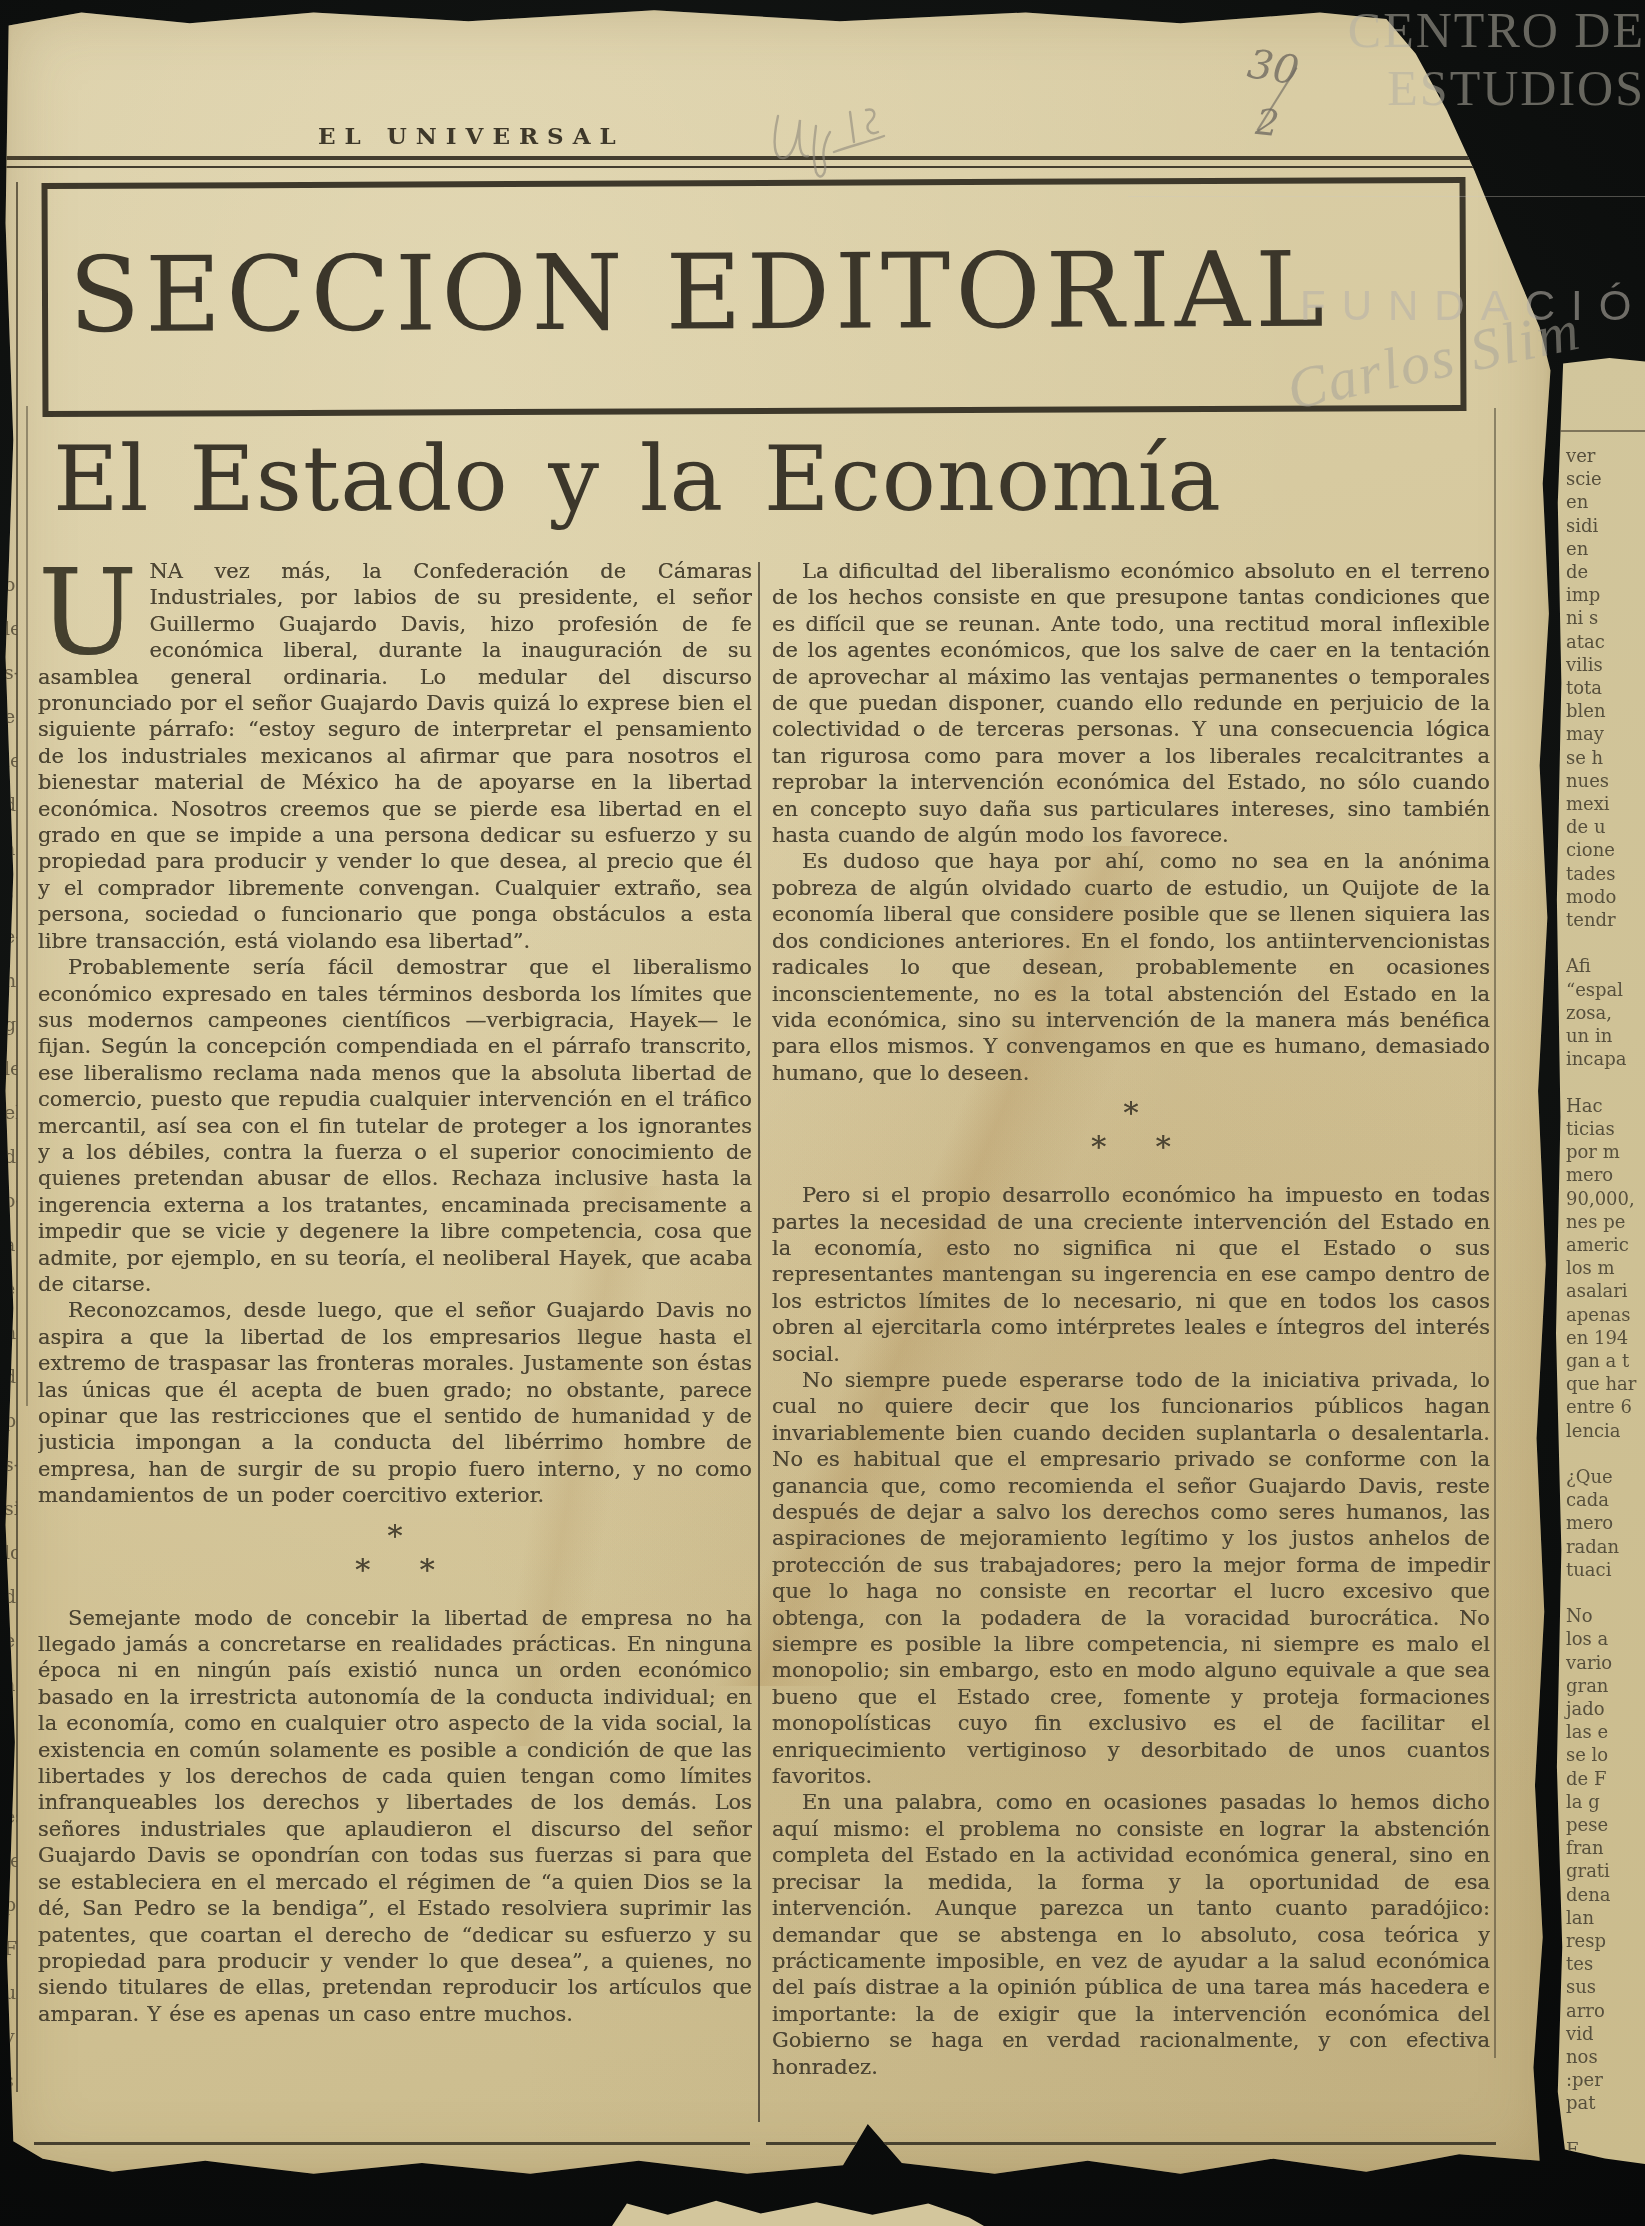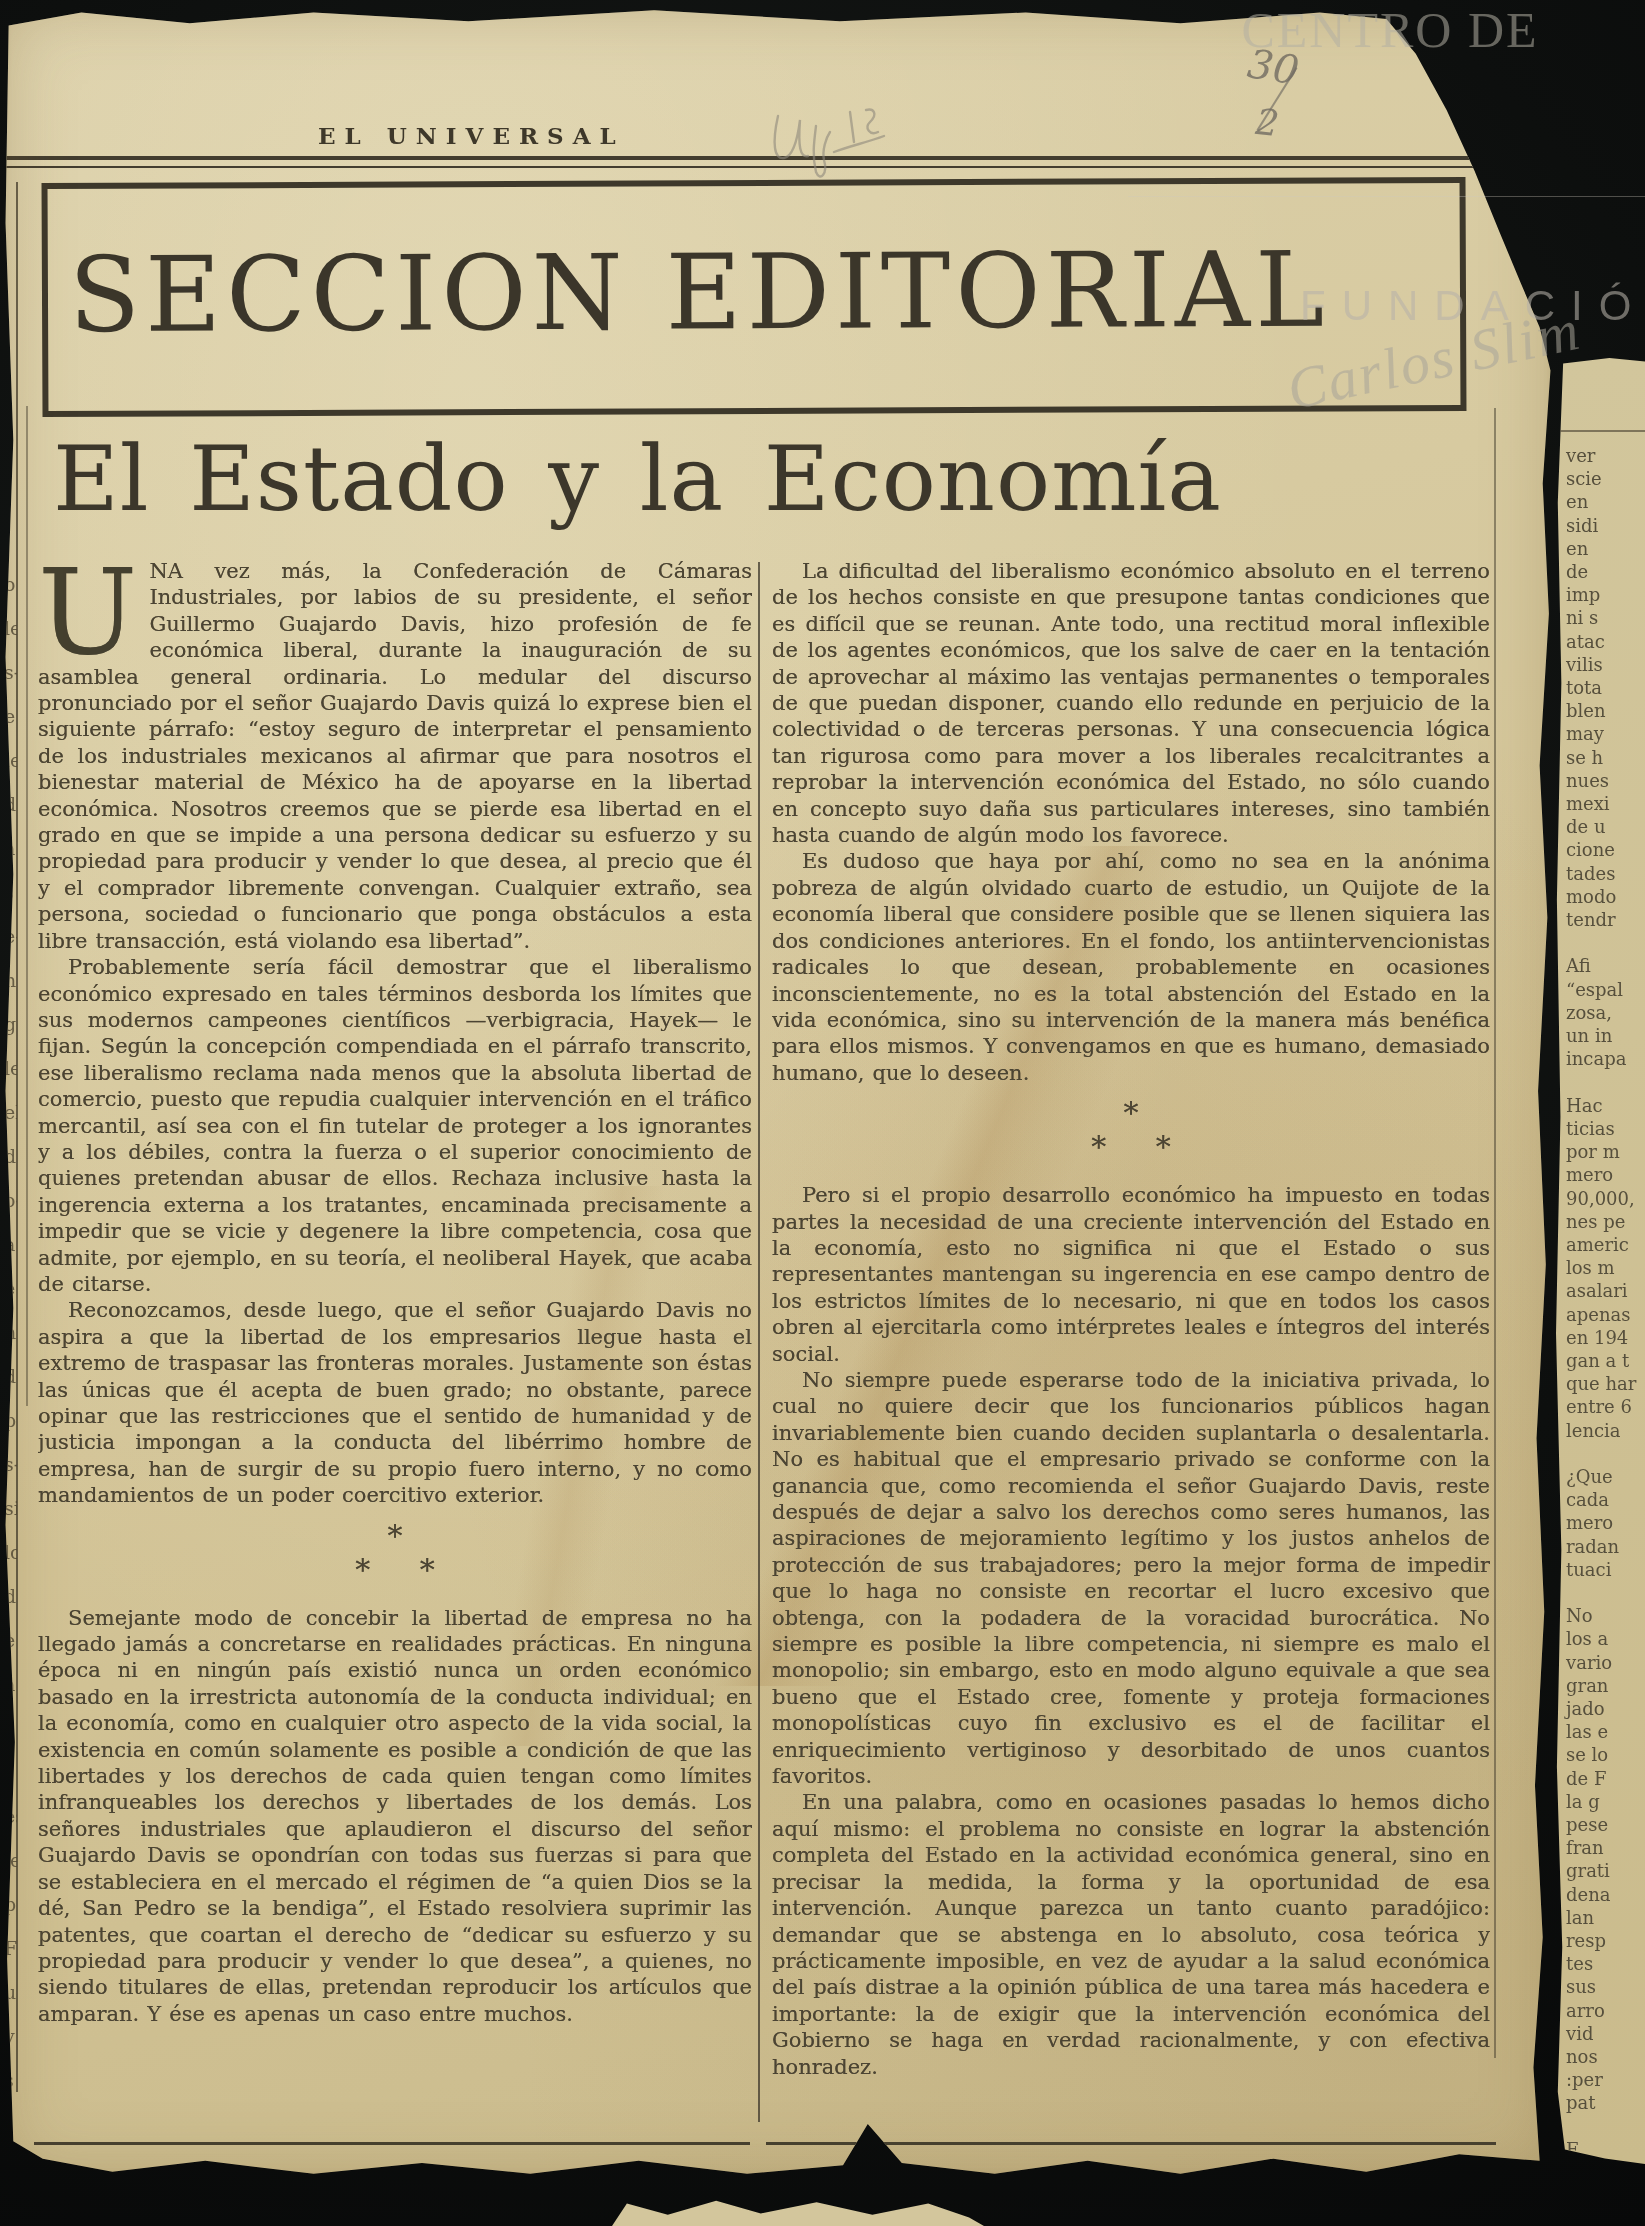--- a/index.html
+++ b/index.html
@@ -78,21 +78,21 @@
   
   .scribble{position:absolute;left:760px;top:92px;opacity:.6;}
   .pencil{position:absolute;font-style:italic;color:rgba(112,108,98,.8);font-family:"DejaVu Serif",serif;}
   .pencil-top{left:1244px;top:38px;font-size:40px;transform:rotate(9deg);}
   .pencil-bottom{left:1252px;top:96px;font-size:36px;transform:rotate(6deg);}
   .pencil-slash{position:absolute;left:1272px;top:56px;width:2px;height:74px;
     background:rgba(112,108,98,.65);transform:rotate(32deg);}
   
   .wm{position:absolute;pointer-events:none;font-family:"Liberation Serif","DejaVu Serif",serif;}
   .wm-block{left:1135px;top:2px;width:510px;text-align:center;}
-  .wm-line{font-size:50px;line-height:57.5px;letter-spacing:2px;color:rgba(178,174,163,.55);}
+  .wm-line{font-size:50px;line-height:57.5px;letter-spacing:2px;color:rgba(178,174,163,.55);text-align:right;}
   .wm-underline{position:absolute;left:1128px;top:196px;width:517px;height:1px;background:rgba(205,200,188,.35);}
   .wm-foundation{left:1300px;top:282px;font-family:"Liberation Sans","DejaVu Sans",sans-serif;
     font-size:42px;letter-spacing:16px;color:rgba(182,178,168,.58);white-space:nowrap;}
   .wm-signature{left:1285px;top:326px;font-size:58px;font-style:italic;letter-spacing:2px;
     transform:rotate(-12deg);color:rgba(168,164,153,.55);white-space:nowrap;}
 </style>
 </head>
 <body>
 
 <div class="clipping">
@@ -270,16 +270,17 @@
       <div class="frag-line">&nbsp;</div>
       <div class="frag-line">F</div>
       <div class="frag-line">cu</div>
     </div>
 </div>
 
 <div class="bottom-frag"></div>
 
 <div class="wm wm-block">
   <div class="wm-line">CENTRO DE</div>
+  <div class="wm-line">ESTUDIOS</div>
 </div>
 <div class="wm-underline"></div>
 <div class="wm wm-foundation">FUNDACIÓN</div>
 <div class="wm wm-signature">Carlos Slim</div>
 
 </body></html>

